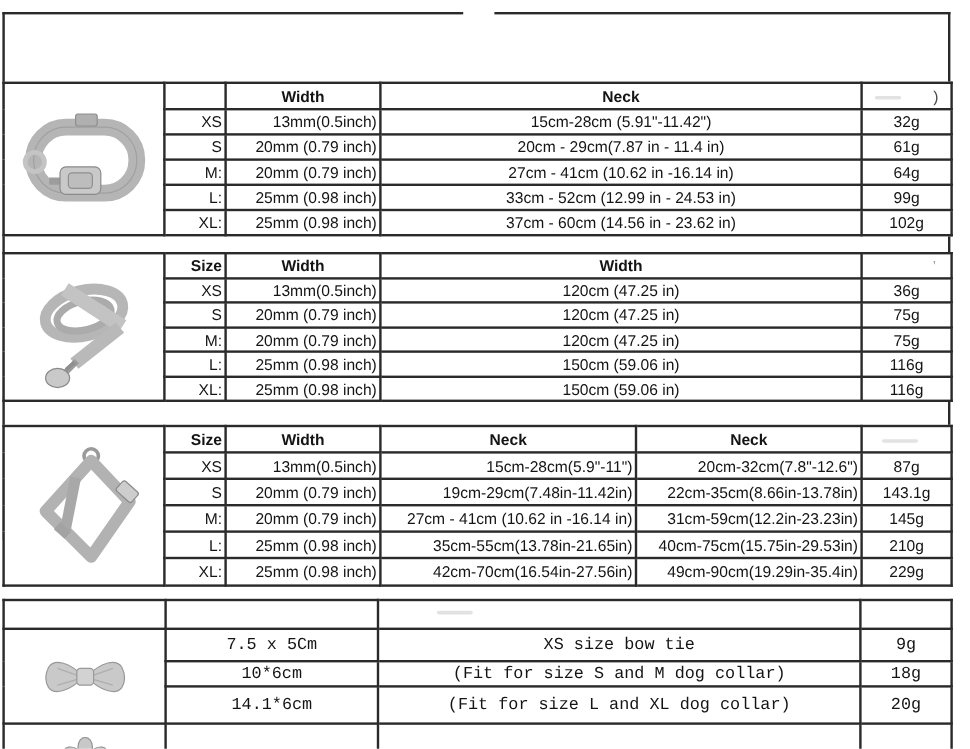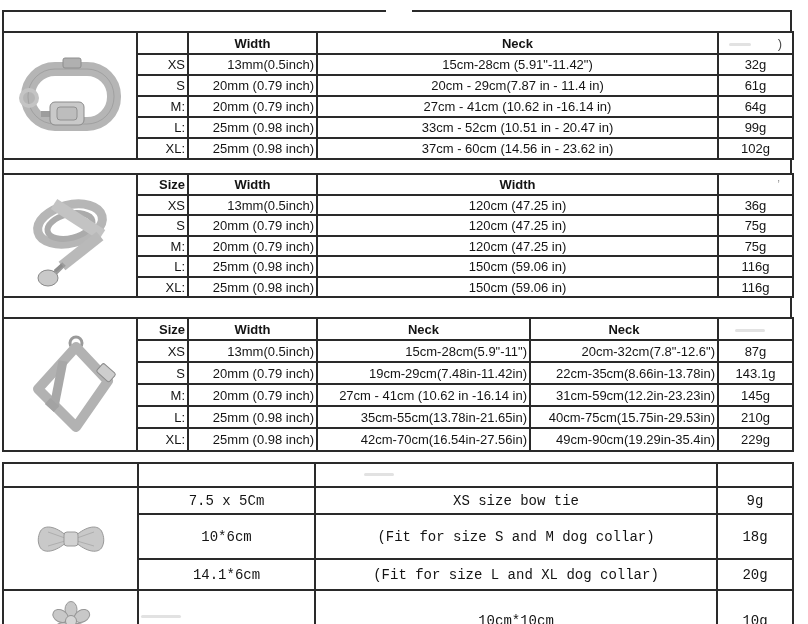--- a/index.html
+++ b/index.html
@@ -1,20 +1,20 @@
 <!DOCTYPE html>
 <html><head>
 <meta charset="utf-8">
 <style>
   html,body{margin:0;padding:0;background:#ffffff;}
   body{width:808px;height:624px;position:relative;font-family:"Liberation Sans",sans-serif;overflow:hidden;}
   .page{position:absolute;left:0;top:0;width:808px;height:624px;background:#fff;}
   .line{position:absolute;background:#2a2a2a;}
   .patch{position:absolute;background:#ffffff;}
-  table.tbl{position:absolute;border-collapse:collapse;table-layout:fixed;background:#fff;}
+  table.tbl{position:absolute;border-collapse:collapse;table-layout:fixed;background:#fff;margin-top:37px;}
   .tbl td{border:2px solid #2a2a2a;font-size:13px;color:#141414;vertical-align:middle;padding:0 2px;white-space:nowrap;overflow:hidden;}
   .t4 td{font-size:14px;}
   .c{text-align:center;}
   .l{text-align:right;padding-left:5px;}
   .b{font-weight:bold;}
   .imgcell{text-align:center;vertical-align:middle;padding:0;}
   .erased{position:relative;}
   .smudge{display:inline-block;height:3px;background:#e2e2e2;border-radius:2px;vertical-align:middle;}
   .s22{width:22px;} .s30{width:30px;} .s40{width:40px;}
   .faintR{float:right;margin-right:8px;color:#4a4a4a;font-size:13px;}
@@ -75,21 +75,21 @@
     </tr>
     <tr style="height:21px">
       <td class="l">M:</td>
       <td class="l">20mm (0.79 inch)</td>
       <td class="c">27cm - 41cm (10.62 in -16.14 in)</td>
       <td class="c">64g</td>
     </tr>
     <tr style="height:21px">
       <td class="l">L:</td>
       <td class="l">25mm (0.98 inch)</td>
-      <td class="c">33cm - 52cm (10.51 in - 20.47 in)</td>
+      <td class="c">33cm - 52cm (12.99 in - 24.53 in)</td>
       <td class="c">99g</td>
     </tr>
     <tr style="height:21px">
       <td class="l">XL:</td>
       <td class="l">25mm (0.98 inch)</td>
       <td class="c">37cm - 60cm (14.56 in - 23.62 in)</td>
       <td class="c">102g</td>
     </tr>
   </tbody>
     </table>
@@ -241,21 +241,21 @@
           <path d="M72 44 C 46 18 22 14 13 28 C 7 40 7 52 13 62 C 22 74 46 70 72 44 Z" fill="#c9c9c9" stroke="#999999" stroke-width="2"></path>
           <path d="M76 44 C 102 18 126 14 135 28 C 141 40 141 52 135 62 C 126 74 102 70 76 44 Z" fill="#c9c9c9" stroke="#999999" stroke-width="2"></path>
           <path d="M28 30 L62 42 M28 58 L62 48 M120 30 L86 42 M120 58 L86 48" stroke="#aeaeae" stroke-width="2" fill="none"></path>
           <rect x="60" y="30" width="28" height="28" rx="6" fill="#d2d2d2" stroke="#999999" stroke-width="2"></rect>
         </svg>
       </td>
       <td class="c">7.5 x 5Cm</td>
       <td class="c">XS size bow tie</td>
       <td class="c">9g</td>
     </tr>
-    <tr style="height:45px">
+    <tr style="height:21px">
       <td class="c">10*6cm</td>
       <td class="c">(Fit for size S and M dog collar)</td>
       <td class="c">18g</td>
     </tr>
     <tr style="height:31px">
       <td class="c">14.1*6cm</td>
       <td class="c">(Fit for size L and XL dog collar)</td>
       <td class="c">20g</td>
     </tr>
     <tr style="height:62px">

